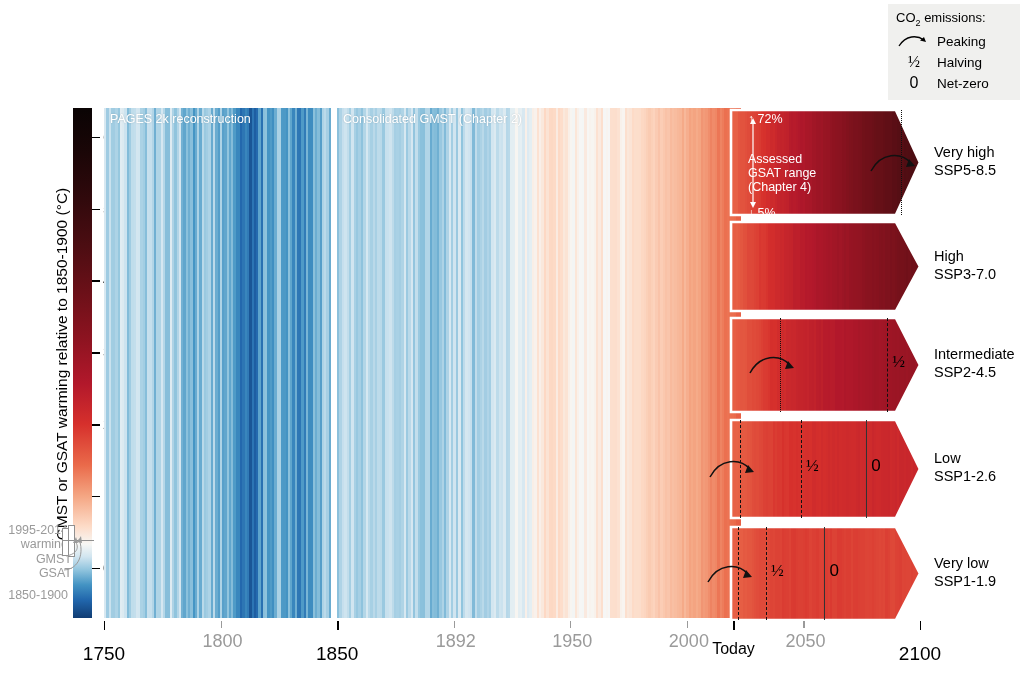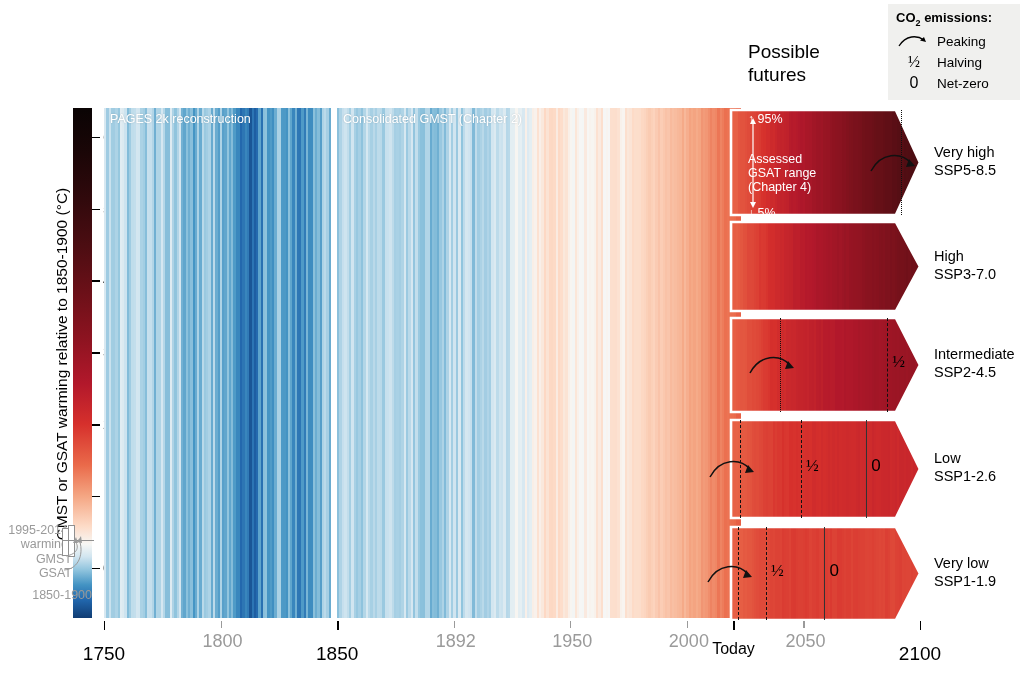--- a/index.html
+++ b/index.html
@@ -23,21 +23,21 @@
     font-size: 19px; line-height: 23px; color: #000;
   }
 
   
   .legend-box {
     left: 888px; top: 4px; width: 132px; height: 96px;
     background: #f0f0ee;
     padding: 6px 8px 4px 8px;
     box-sizing: border-box;
   }
-  .legend-title { font-size: 13px; font-weight: bold; color: #000; margin-bottom: 3px; }
+  .legend-title { font-size: 13px; font-weight: normal; color: #000; margin-bottom: 3px; }
   .legend-title sub { font-size: 9px; }
   .legend-row { display: flex; align-items: center; height: 21px; }
   .legend-gly {
     width: 36px; text-align: center; font-size: 14px; color: #000;
     display: flex; align-items: center; justify-content: center;
   }
   .legend-lbl { font-size: 13.5px; color: #000; padding-left: 5px; }
 
   
   #colorbar {
@@ -74,21 +74,21 @@
     transform-origin: center center;
     text-align: center;
     font-size: 15.5px; color: #000;
   }
 
   
   .gray-anno { color: #9a9a9a; font-size: 12.5px; line-height: 13.5px; text-align: right; }
   #anno-9514 { left: 0px; top: 524px; width: 68px; }
   #anno-gmst { left: 0px; top: 553px; width: 72px; }
   #anno-gsat { left: 0px; top: 567px; width: 72px; }
-  #anno-1850 { left: 0px; top: 589px; width: 68px; margin-left: 24px; }
+  #anno-1850 { left: 0px; top: 589px; width: 68px; }
 
   .warm-bar { background: #ffffff; border: 1.1px solid #8f8f8f; }
   #wb-gmst { left: 62px; top: 528px; width: 5px; height: 26px; }
   #wb-gsat { left: 68px; top: 525px; width: 5px; height: 30px; }
   #wb-line { left: 62px; top: 540px; width: 32px; height: 1px; background: #8f8f8f; border: none; }
 
   
   .stripe-panel { overflow: hidden; }
   #hist-a { left: 104px; top: 108px; width: 227px; height: 510px; }
   #hist-b { left: 337px; top: 108px; width: 404px; height: 510px; }
@@ -120,23 +120,20 @@
   .white-anno { color: #fff; font-size: 12.5px; line-height: 14px; }
   .xtick { width: 1.3px; background: #000; top: 621px; }
   .xtick.minor { background: #9a9a9a; }
   .xlab-major { font-size: 19px; color: #000; position: absolute; }
   .xlab-minor { font-size: 18px; color: #9a9a9a; position: absolute; }
 </style>
 </head>
 <body>
 <div id="root">
 
-<div class="abs fut-title">
-  <span>Possible<br>futures</span>
-</div>
 
 <div class="abs legend-box">
   <div class="legend-title">
     <span>CO</span><sub>2</sub><span> emissions:</span>
   </div>
   <div class="legend-row">
     <div class="legend-gly">
       <svg width="34" height="16" viewBox="0 0 34 16">
         <path d="M2,13 C9,2 20,2 27,7" stroke="#000" stroke-width="1.3" fill="none"></path>
         <path d="M29,9 L27,4 L23,7.5 Z" fill="#000"></path>
@@ -960,21 +957,21 @@
         <div class="zero" style="left: 98.2571px; top: 33.5px;">0</div>
       </div>
       <div class="abs scen-label" style="left: 934px; top: 553.5px; width: 100px;">
         <div>Very low</div>
         <div>SSP1-1.9</div>
       </div>
     </div>
 
 <div class="abs" style="left:748px;top:112px;width:90px;">
   <div class="white-anno">
-    <span style="font-size:12px;">↑</span> <span>95%</span>
+    <span style="font-size:12px;">↑</span> <span>72%</span>
   </div>
   <div class="white-anno" style="margin-top:26px;">
     <span>Assessed<br>GSAT range<br>(Chapter 4)</span>
   </div>
   <div class="white-anno" style="margin-top:12px;">
     <span style="font-size:12px;">↓</span> <span>5%</span>
   </div>
 </div>
 <svg class="abs" style="left:749px;top:116px;width:12px;height:96px;overflow:visible;">
   <line x1="4" y1="6" x2="4" y2="88" stroke="#fff" stroke-width="1.2"></line>

